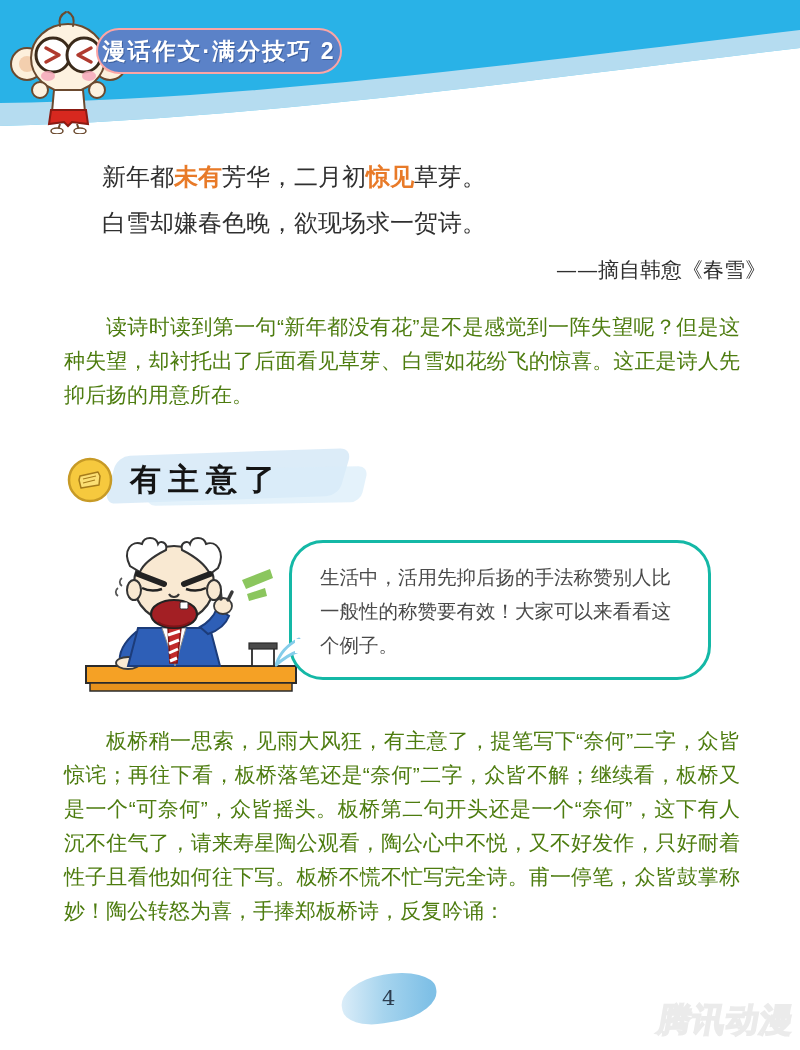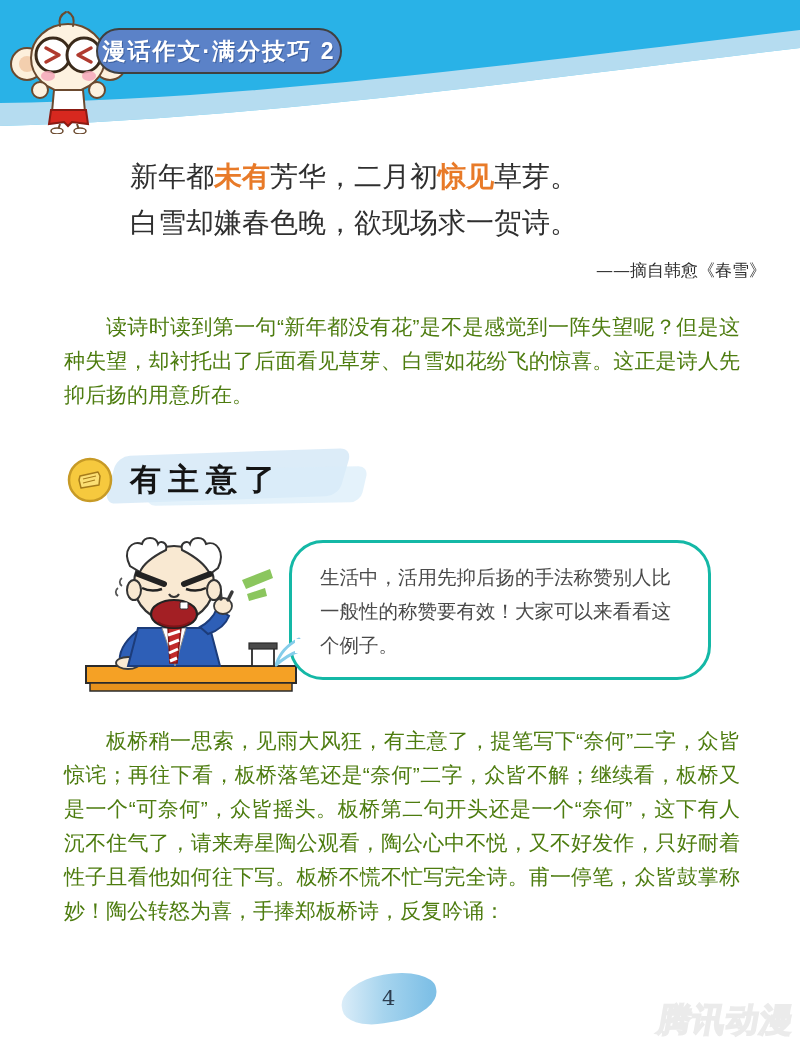--- a/index.html
+++ b/index.html
@@ -9,36 +9,36 @@
     background:#ffffff; overflow:hidden;
     font-family:"Liberation Sans", sans-serif;
     color:#3d3d3d;
   }
 
   
   .header { position:relative; width:800px; height:140px; }
   .header svg.wave { position:absolute; left:0; top:0; }
   .title-pill {
     position:absolute; left:96px; top:28px; width:246px; height:46px;
-    background:#5b82c8; border:2px solid #404040; border-radius:24px;
+    background:#5b82c8; border:2px solid #fca5a5; border-radius:24px;
     display:flex; align-items:center; justify-content:center;
     color:#ffffff; font-size:23px; font-weight:bold; letter-spacing:2px;
     text-shadow:1px 1px 0 #3c5f9e;
   }
   .mascot { position:absolute; left:10px; top:2px; }
 
   
   .content { position:relative; padding:0 60px 0 64px; }
 
-  .poem { margin-top:14px; margin-left:66px; font-family:"DejaVu Serif","Liberation Serif",serif; font-size:28px; color:#2f2f2f; }
+  .poem { margin-top:14px; margin-left:38px; font-family:"DejaVu Serif","Liberation Serif",serif; font-size:24px; color:#2f2f2f; }
   .poem-line { line-height:46px; }
   .poem .hl { color:#e87a28; font-weight:bold; }
   .poem-attribution {
     margin-top:2px; margin-right:-26px; text-align:right; line-height:44px;
-    font-family:"DejaVu Serif","Liberation Serif",serif; font-size:17px; color:#2f2f2f;
+    font-family:"DejaVu Serif","Liberation Serif",serif; font-size:21px; color:#2f2f2f;
   }
 
   .para {
     font-size:21px; line-height:34px; text-indent:2em; color:#4d7c0f;
     text-align:justify;
   }
   .intro-para { margin-top:18px; }
 
   
   .section-header { position:relative; margin-top:40px; height:56px; display:flex; align-items:center; }

